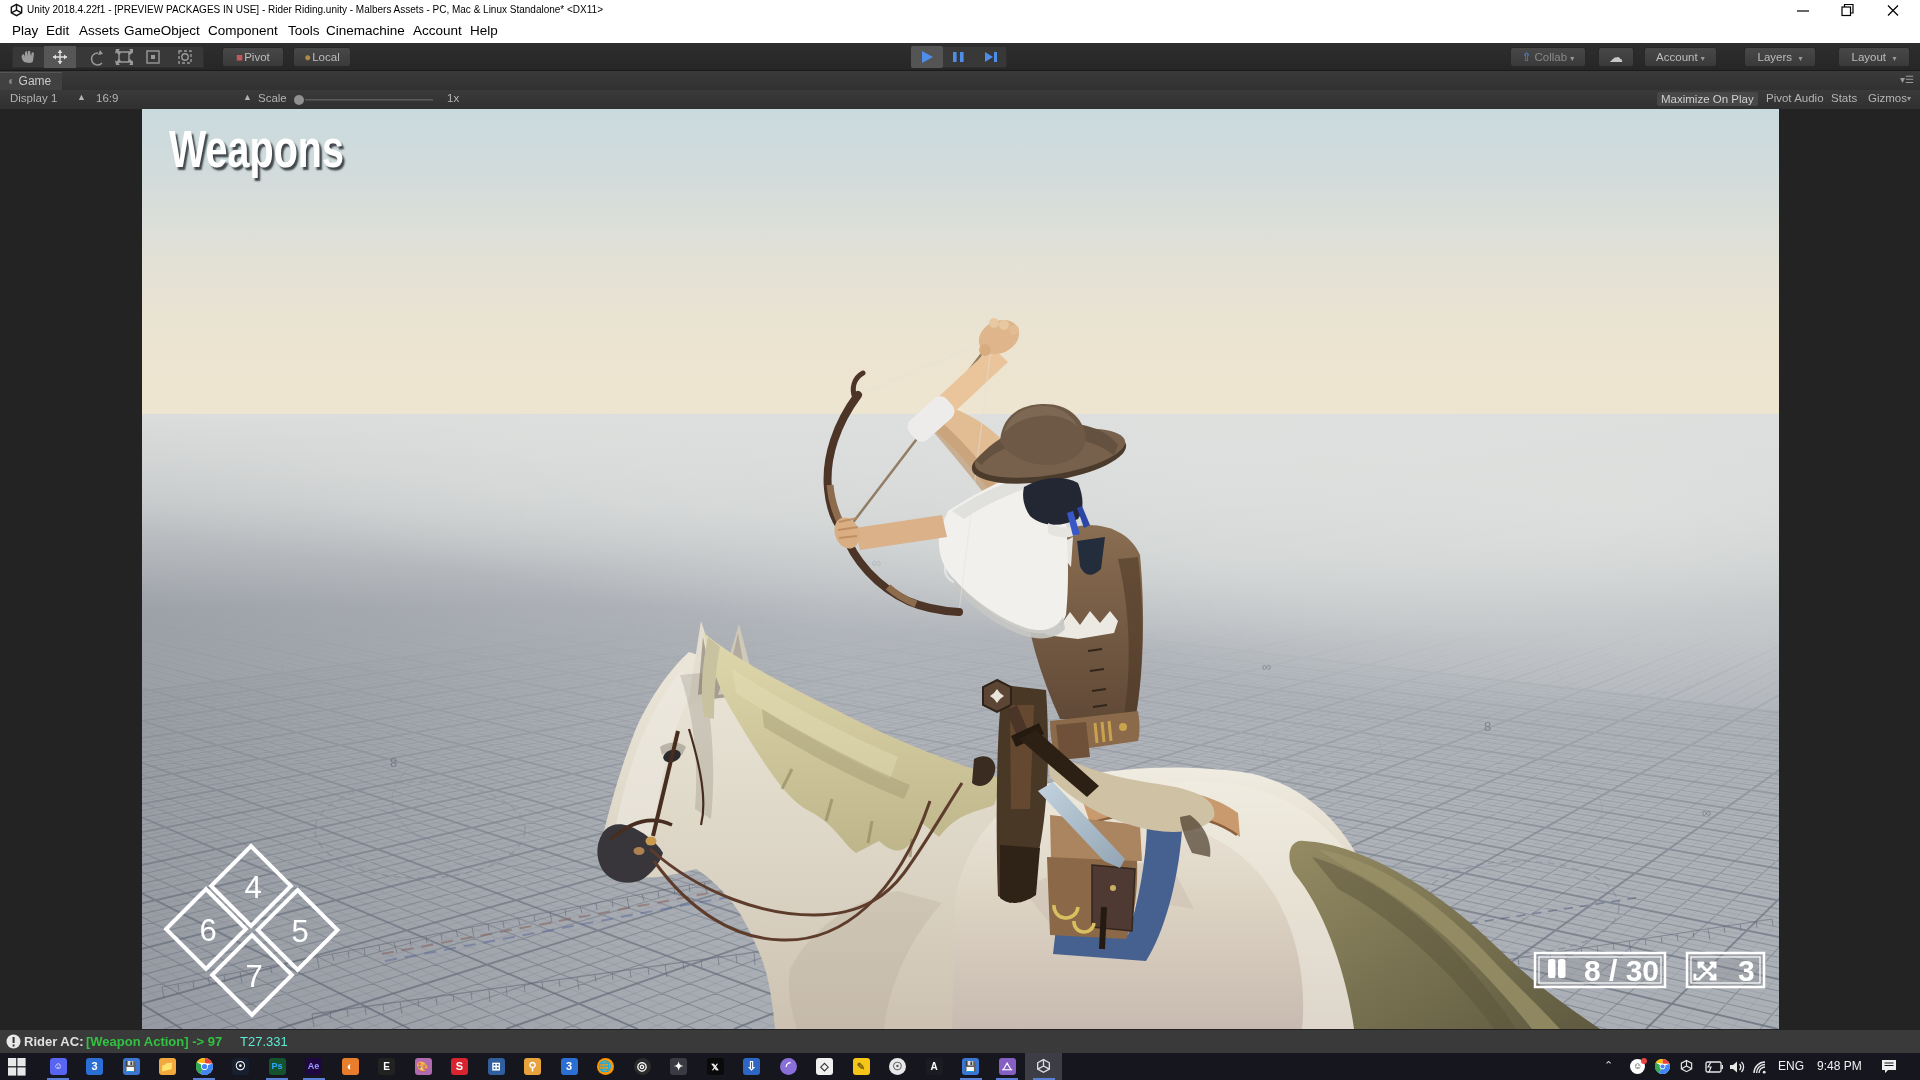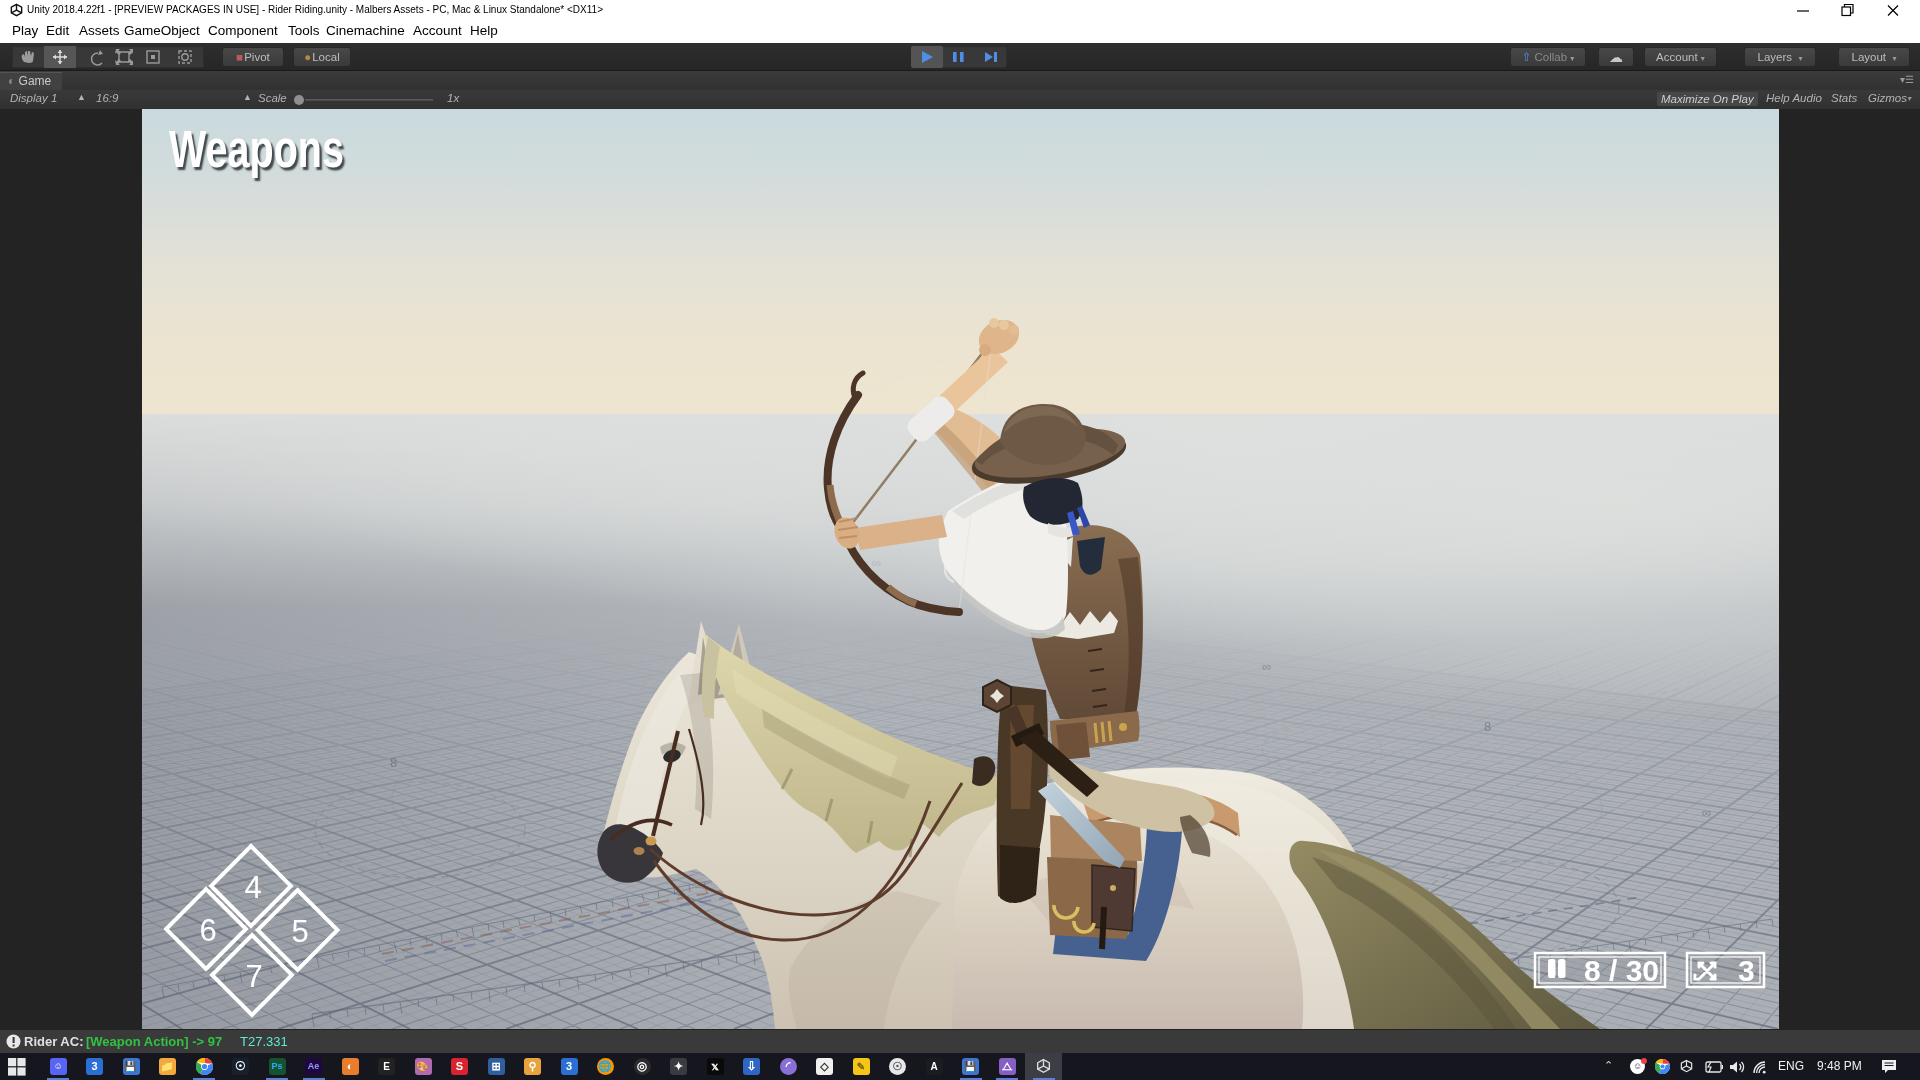--- a/index.html
+++ b/index.html
@@ -8,21 +8,21 @@
   #titlebar { position:absolute; left:0; top:0; width:1920px; height:21px; background:#ffffff; color:#000; font-size:12.5px; }
   #titlebar .title { position:absolute; left:27px; top:4px; letter-spacing:0px; font-size:10px; }
   #menubar { position:absolute; left:0; top:21px; width:1920px; height:22px; background:#ffffff; color:#000; font-size:13.5px; }
   #menubar span { position:absolute; top:2px; }
   #toolbar { position:absolute; left:0; top:43px; width:1920px; height:28px; background:linear-gradient(#2e2e2e,#262626); border-bottom:1px solid #1a1a1a; }
   .ddbtn { position:absolute; top:4px; height:20px; background:linear-gradient(#484848,#3a3a3a); border:1px solid #282828; border-radius:3px; color:#bdbdbd; font-size:11.5px; text-align:center; line-height:18px; }
   .dd-arrow { color:#999; font-size:8px; }
   #tabbar { position:absolute; left:0; top:71px; width:1920px; height:46px; background:#383838; }
   #tabrow1 { position:absolute; left:0; top:0; width:1920px; height:19px; background:linear-gradient(#3a3a3a,#313131); }
   #tabrow2 { position:absolute; left:0; top:19px; width:1920px; height:19px; background:linear-gradient(#3a3a3a,#303030); color:#b4b4b4; font-size:11.5px; }
-  #tabrow2 span { position:absolute; top:2px;font-style:italic; }
+  #tabrow2 span { position:absolute; top:2px; }
   #gametab { position:absolute; left:0px; top:1px; width:62px; height:18px; background:#414141; border-top:1px solid #555; color:#cacaca; font-size:12px; padding-left:8px; line-height:17px; }
   #leftfill { position:absolute; left:0; top:109px; width:142px; height:920px; background:#232323; }
   #rightfill { position:absolute; left:1779px; top:109px; width:141px; height:920px; background:#232323; }
   #viewport { position:absolute; left:142px; top:109px; width:1637px; height:920px; }
   #statusbar { position:absolute; left:0; top:1029px; width:1920px; height:24px; background:#3a3a3a; border-top:1px solid #222; color:#e0e0e0; font-size:13px; }
   #taskbar { position:absolute; left:0; top:1053px; width:1920px; height:27px; background:#16161f; color:#e8e8e8; }
   .ticon { position:absolute; top:5px; width:17px; height:17px; border-radius:3px; }
   .tuline { position:absolute; top:25px; height:2px; width:22px; background:#5a7fd4; }
 </style>
 </head>
@@ -104,21 +104,21 @@
     <span style="left:77px;font-size:9px">▲<br></span>
     <span style="left:96px">16:9</span>
     <span style="left:243px;font-size:9px">▲</span>
     <span style="left:258px">Scale</span>
     <svg class="abs" style="left:293px;top:5px" width="160" height="10">
         <circle cx="6" cy="5" r="5" fill="#909090"></circle>
         <rect x="12" y="4" width="128" height="1.6" fill="#5a5a5a"></rect>
       </svg>
     <span style="left:447px">1x</span>
     <span style="left:1657px;background:#474747;padding:1px 4px;border-radius:2px;color:#cfcfcf">Maximize On Play</span>
-    <span style="left:1766px">Help Audio</span>
+    <span style="left:1766px">Pivot Audio</span>
     <span style="left:1831px">Stats</span>
     <span style="left:1868px">Gizmos <span class="dd-arrow">▾</span></span>
   </div>
 </div>
 <div id="leftfill"></div>
 <div id="rightfill"></div>
 
 <div id="viewport">
 <svg width="1637" height="920" viewBox="0 0 1637 920">
   <defs>

